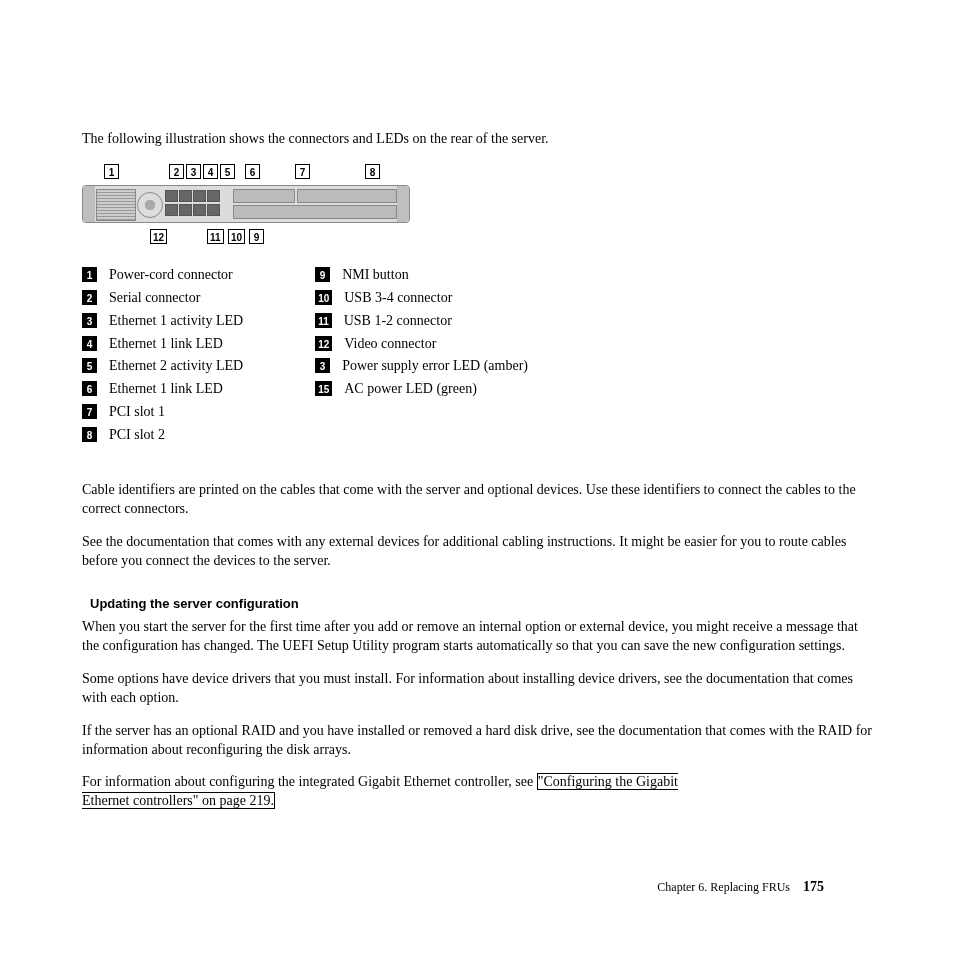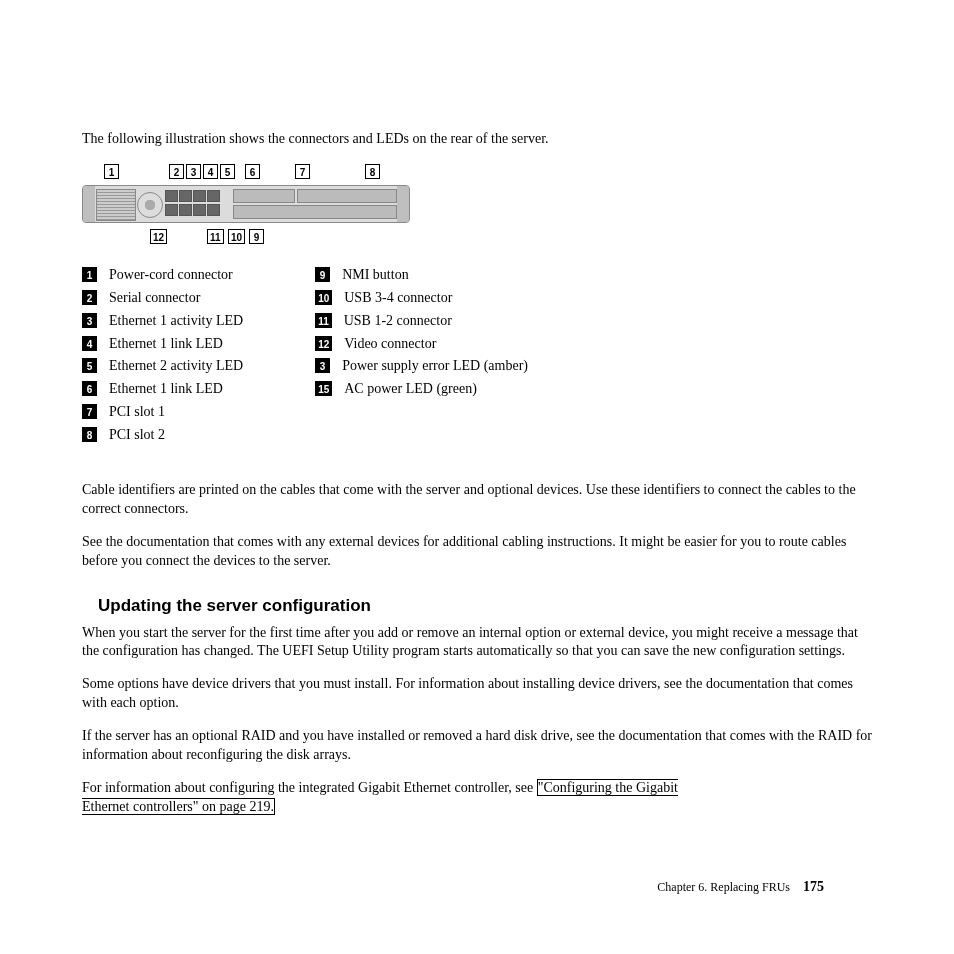--- a/index.html
+++ b/index.html
@@ -150,22 +150,22 @@
     margin-top: 1px;
     flex: 0 0 auto;
   }
   
   p.body {
     margin: 0 0 14px 0;
   }
   h2.section {
     font-family: Arial, Helvetica, sans-serif;
     font-weight: bold;
-    font-size: 17px;
-    margin: 24px 0 6px 16px;
+    font-size: 13px;
+    margin: 24px 0 6px 8px;
   }
   .xref {
     color: #000;
     text-decoration: none;
     border: 1px solid #000;
     padding: 0 0px;
   }
   .xref.seg { border-right: none; }
   .xref.seg2 { border-left: none; }
   

